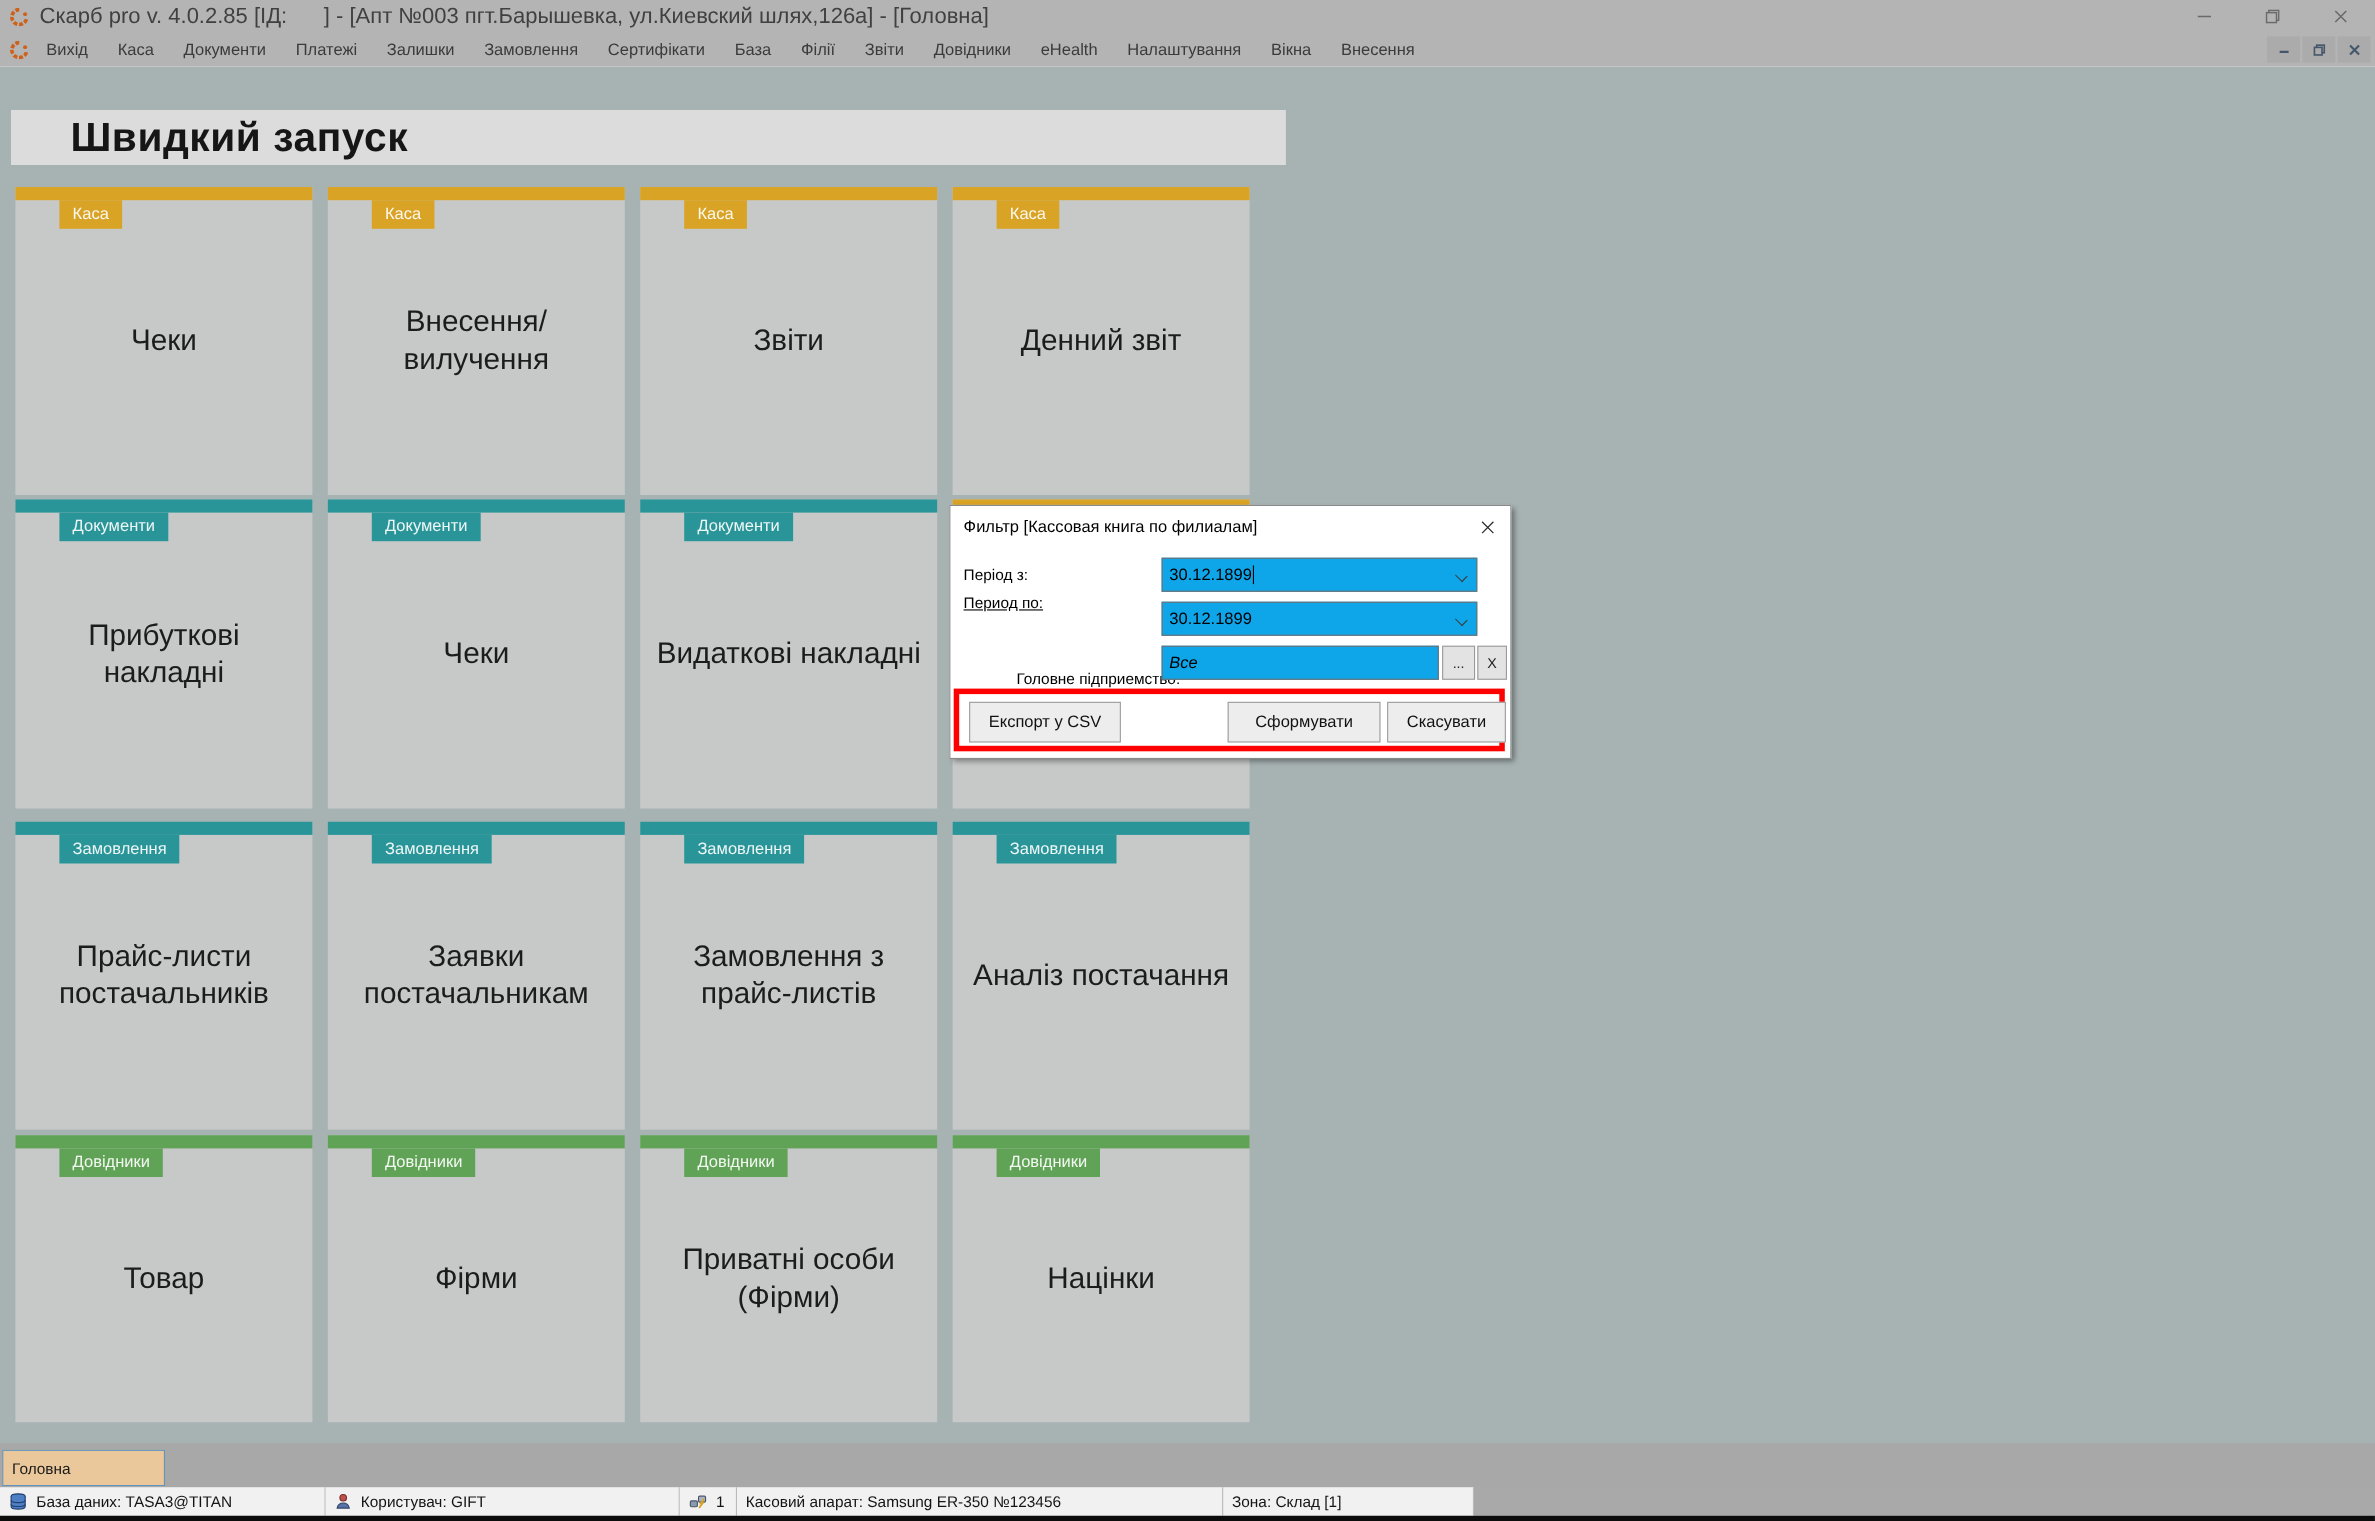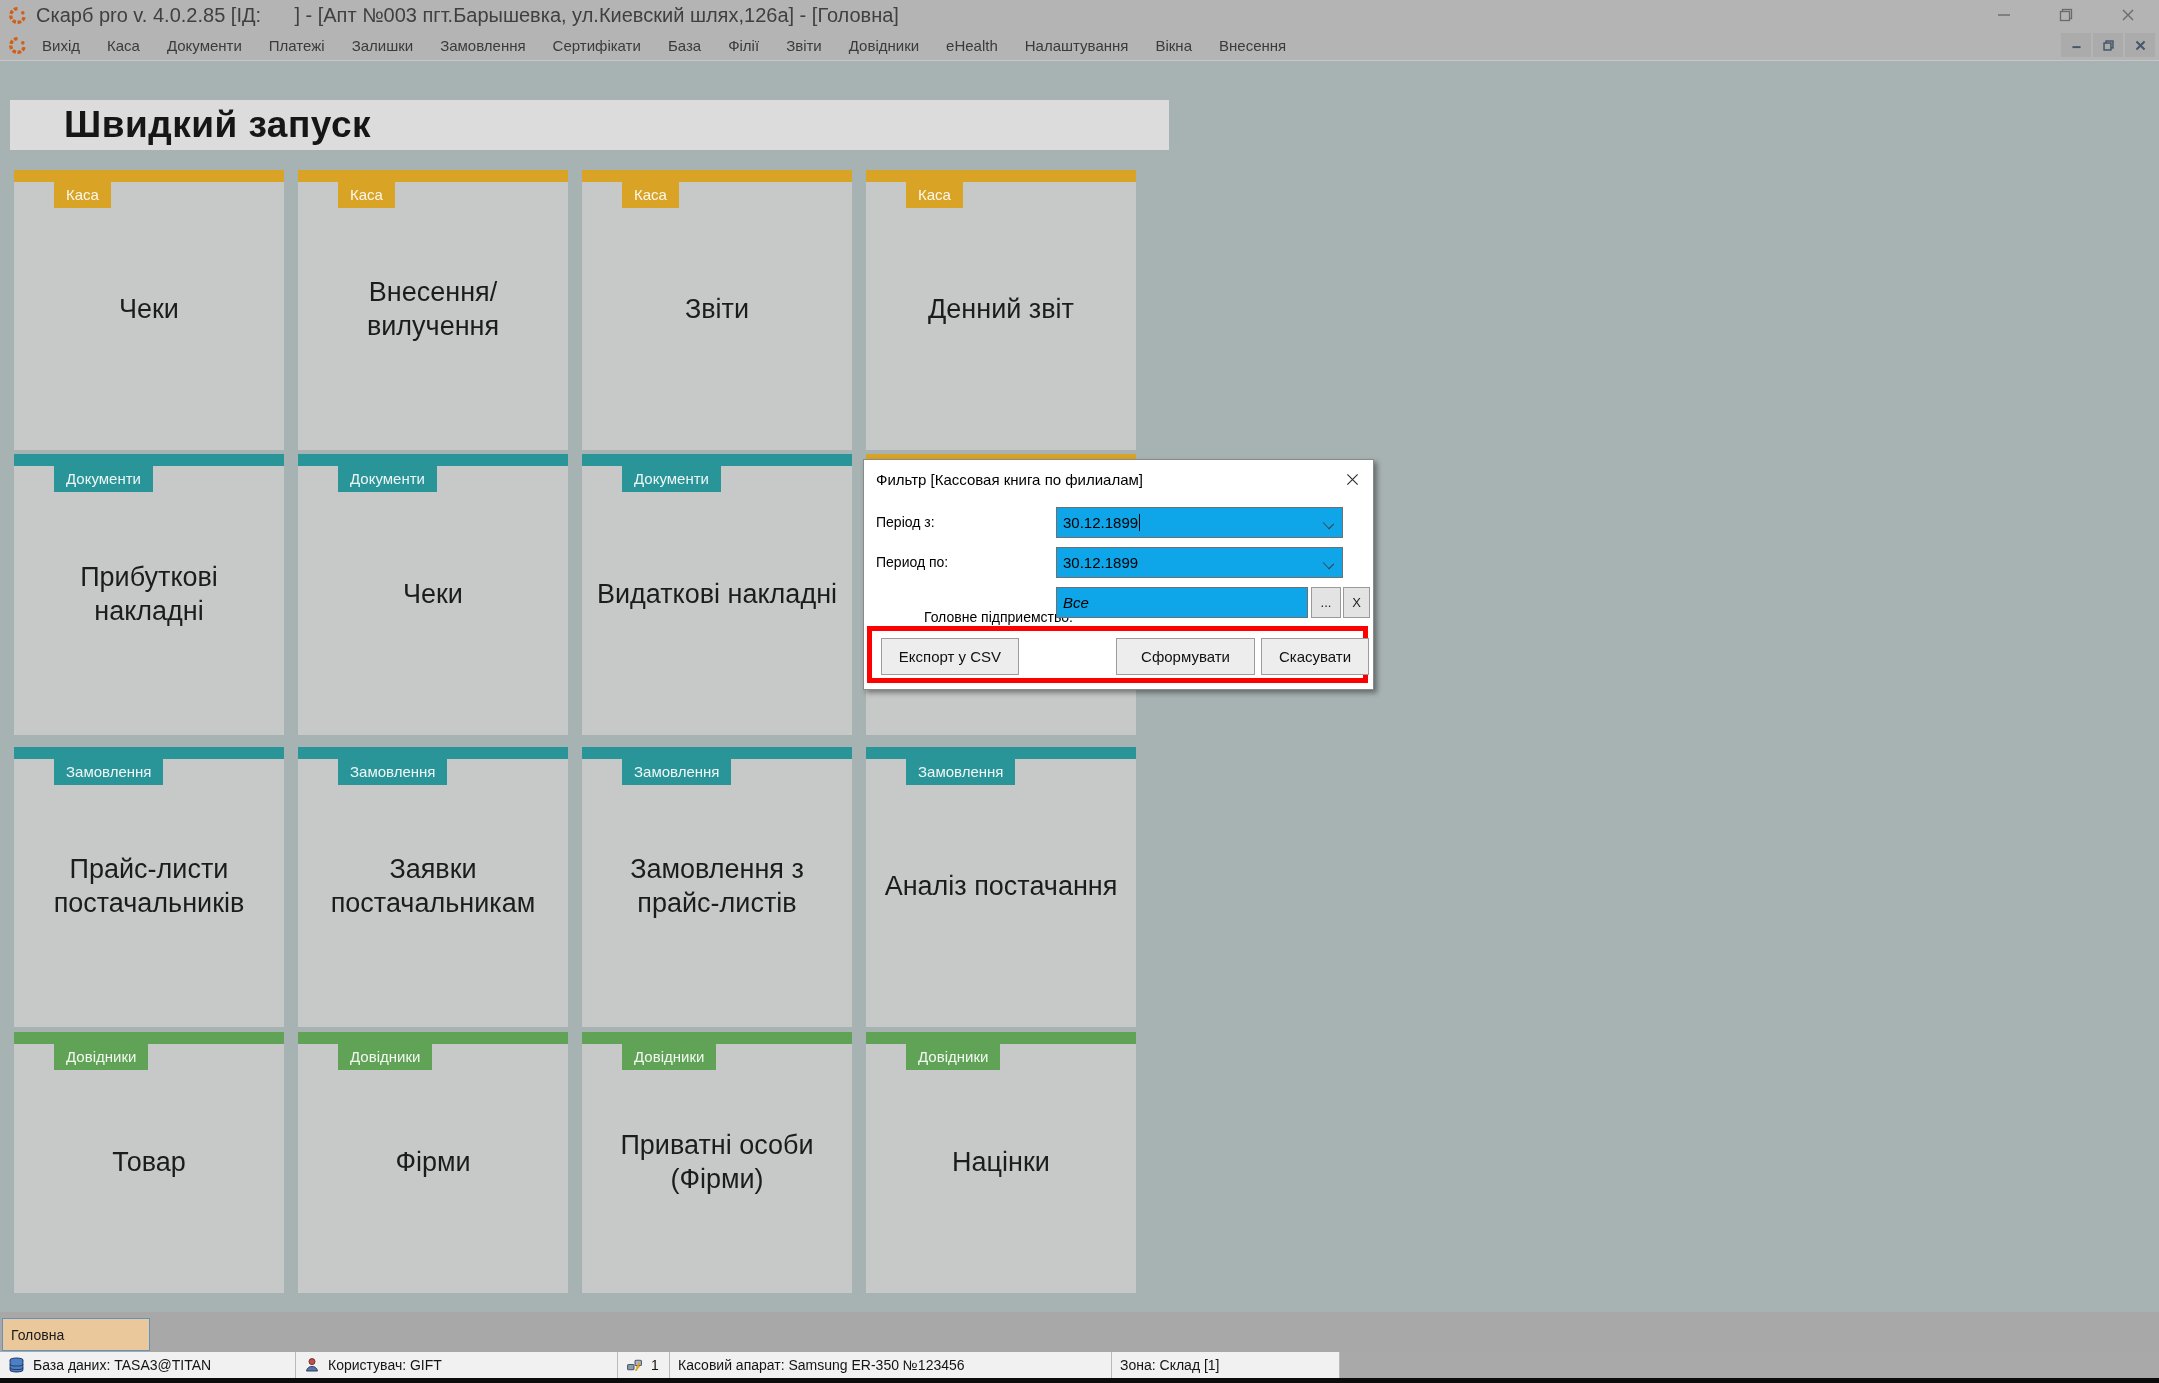--- a/index.html
+++ b/index.html
@@ -238,21 +238,21 @@
     </div>
   </div>
 
   <span class="dlg-label" style="top:54px;">Період з:</span>
   <div class="combo" style="top:47px;">
     <span class="combo-val">30.12.1899</span>
       <span class="caret"></span>
     <span class="combo-arrow"></span>
   </div>
 
-  <span class="dlg-label" style="top:94px;">Период по:</span>
+  <span class="dlg-label" style="top:80px;text-decoration:underline;">Период по:</span>
   <div class="combo" style="top:87px;">
     <span class="combo-val">30.12.1899</span>
     <span class="combo-arrow"></span>
   </div>
 
   <span class="dlg-label" style="top:149px;margin-left:48px;">Головне підприемство:</span>
   <div class="combo" style="top:127px;width:250px;font-style:italic;">
     <span class="combo-val">Все</span>
   </div>
   <div class="mini-btn" style="left:447px;top:127px;width:28px;">...</div>

